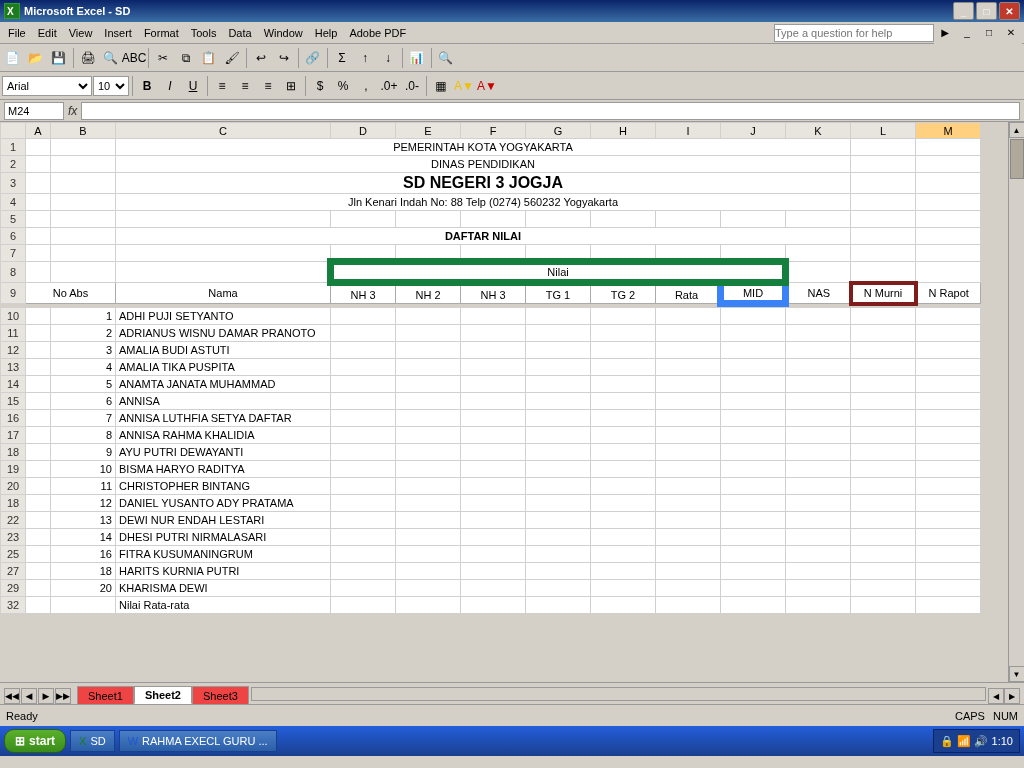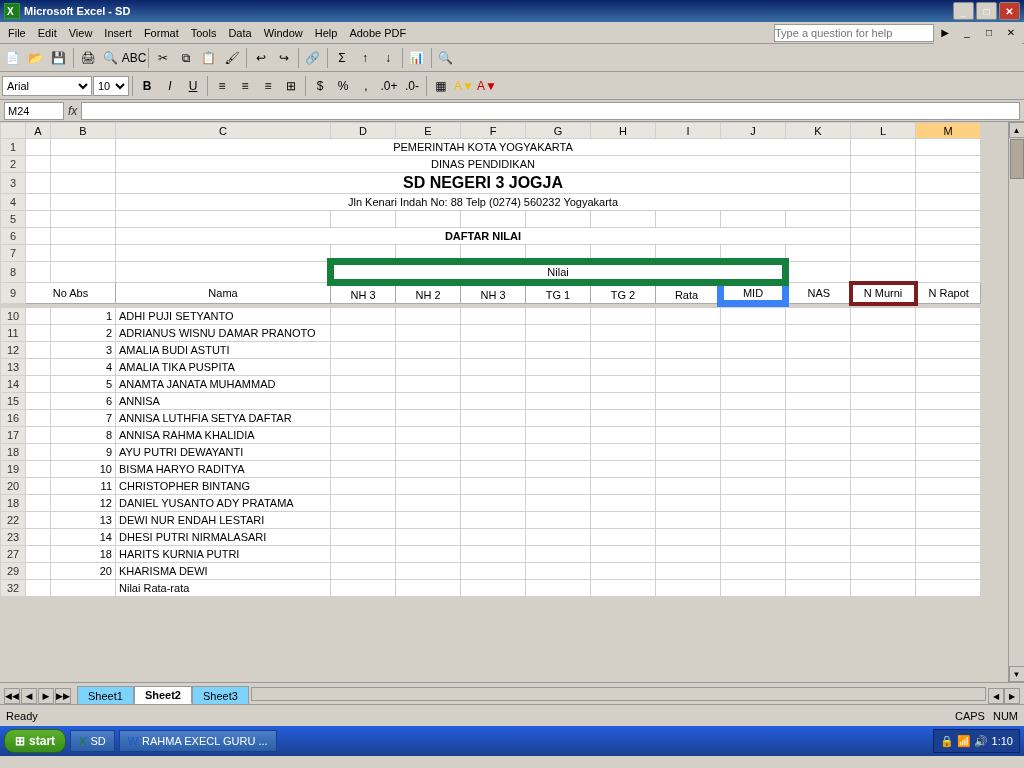--- a/index.html
+++ b/index.html
@@ -103,21 +103,21 @@
       display: flex;
       align-items: flex-end;
       padding: 0 4px;
       border-top: 1px solid #999;
     }
     .sheet-tab {
       height: 18px;
       padding: 0 10px;
       border: 1px solid #999;
       border-bottom: none;
-      background: #7dd3fc;
+      background: #ef4444;
       cursor: pointer;
       font-size: 11px;
       display: flex;
       align-items: center;
     }
     .sheet-tab.active {
       background: white;
       font-weight: bold;
       border-bottom: 1px solid white;
     }
@@ -696,20 +696,36 @@
             <td></td>
             <td></td>
             <td></td>
             <td></td>
             <td></td>
             <td></td>
             <td></td>
             <td></td>
           </tr>
           <tr>
+            <td class="row-hdr">25</td>
+            <td></td>
+            <td style="text-align: right;">16</td>
+            <td>FITRA KUSUMANINGRUM</td>
+            <td></td>
+            <td></td>
+            <td></td>
+            <td></td>
+            <td></td>
+            <td></td>
+            <td></td>
+            <td></td>
+            <td></td>
+            <td></td>
+          </tr>
+          <tr>
             <td class="row-hdr">27</td>
             <td></td>
             <td style="text-align: right;">18</td>
             <td>HARITS KURNIA PUTRI</td>
             <td></td>
             <td></td>
             <td></td>
             <td></td>
             <td></td>
             <td></td>

